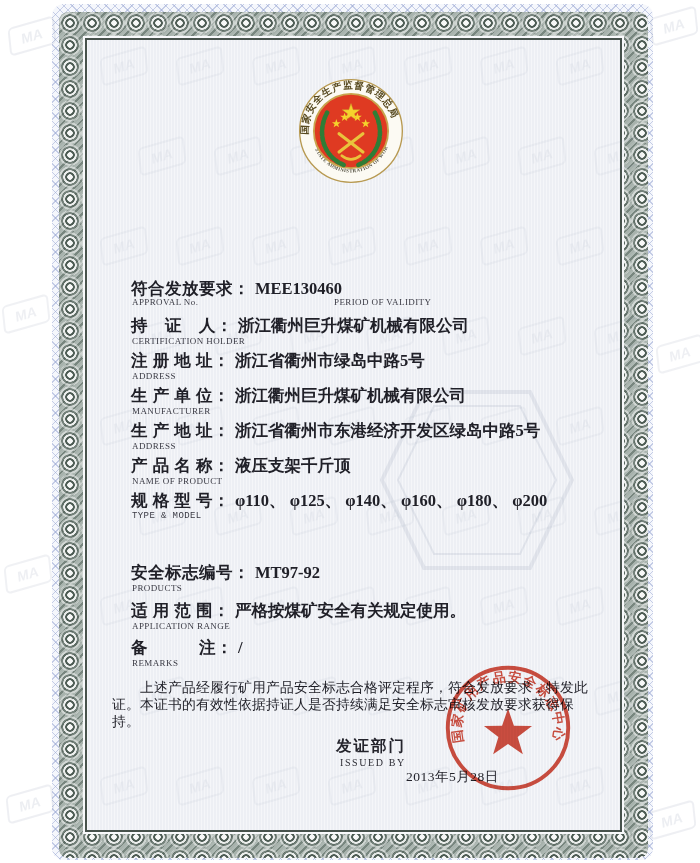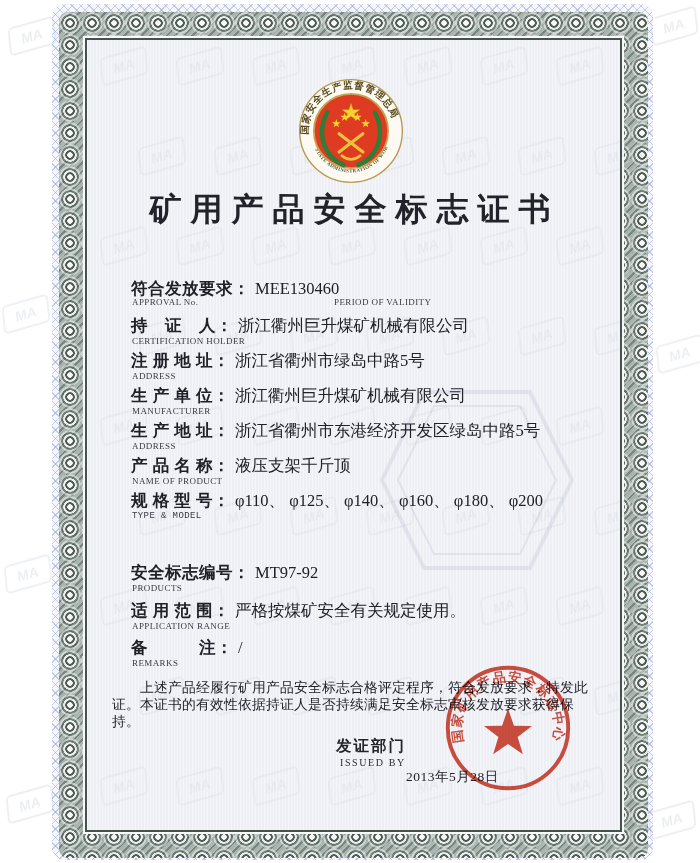--- a/index.html
+++ b/index.html
@@ -34,21 +34,21 @@
   
   .content{position:absolute;inset:0;}
   .emblem{position:absolute;left:296px;top:76px;width:110px;height:110px;}
   .title{position:absolute;left:0;top:188px;width:100%;text-align:center;
          font-size:32px;font-weight:700;letter-spacing:9px;text-indent:9px;color:#22222a;}
   .subtitle{position:absolute;left:0;top:233px;width:100%;text-align:center;
          font-size:15px;font-weight:700;letter-spacing:.5px;color:#26262e;}
 
   .line{position:absolute;left:131px;white-space:nowrap;font-size:16.5px;color:#202028;}
   .line .lab{font-weight:700;letter-spacing:.5px;}
-  .line .val{font-weight:400;margin-left:5px;}
+  .line .val{font-weight:700;margin-left:5px;}
   .line2{left:333px;}
   .ensub{position:absolute;left:132px;white-space:nowrap;font-size:9px;letter-spacing:.4px;color:#3a3a44;}
   .ensub2{left:334px;}
 
   .decl{position:absolute;left:112px;top:679px;width:482px;font-size:13.8px;line-height:17px;color:#1e1e26;letter-spacing:.2px;}
   .decl .indent{padding-left:28px;}
 
   .issued-label{position:absolute;left:336px;top:736px;font-size:15.5px;font-weight:700;letter-spacing:2px;}
   .issued-en{position:absolute;left:340px;top:757px;font-size:10px;letter-spacing:1.6px;color:#2c2c34;text-align:center;}
   .issue-date{position:absolute;left:406px;top:768px;font-size:13.5px;letter-spacing:.5px;}
@@ -168,21 +168,20 @@
       <path d="M68 97 C 90 88 98 62 86 40" stroke="#2f7d36" stroke-width="5" fill="none" stroke-dasharray="4 2" stroke-linecap="round"></path>
       <use href="#star5" transform="translate(60,40)" fill="#f5d32c" stroke="#c79b2d" stroke-width=".5"></use>
       <use href="#star5" transform="translate(44,52) scale(.5)" fill="#f5d32c"></use>
       <use href="#star5" transform="translate(53,45) scale(.5)" fill="#f5d32c"></use>
       <use href="#star5" transform="translate(67,45) scale(.5)" fill="#f5d32c"></use>
       <use href="#star5" transform="translate(76,52) scale(.5)" fill="#f5d32c"></use>
       <path d="M47 63 L73 83 M73 63 L47 83" stroke="#e9c33c" stroke-width="3.5" stroke-linecap="round"></path>
       <path d="M50 87 Q 60 95 70 87" stroke="#e9c33c" stroke-width="3" fill="none" stroke-linecap="round"></path>
     </svg>
 
-    <div class="title">矿用产品安全标志证书</div>
 
     <div class="line" style="top:278px">
       <span class="lab">符合发放要求：</span><span class="val">MEE130460</span>
     </div>
     <div class="ensub" style="top:297px">APPROVAL No.</div>
 
     <div class="ensub ensub2" style="top:297px">PERIOD OF VALIDITY</div>
 
     <div id="fields">
         <div class="line" style="top: 315px;"><span class="lab">持　证　人：</span><span class="val">浙江衢州巨升煤矿机械有限公司</span></div>

